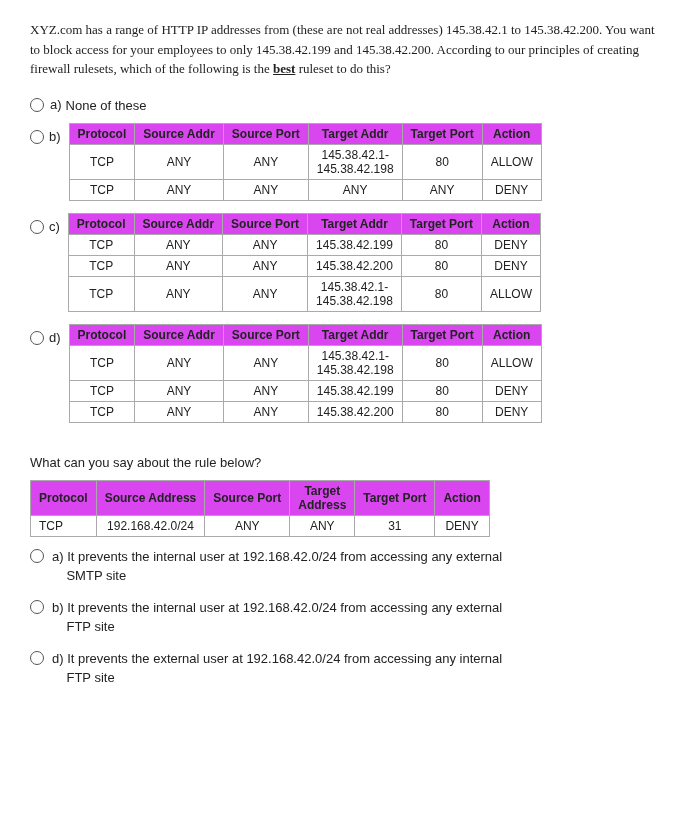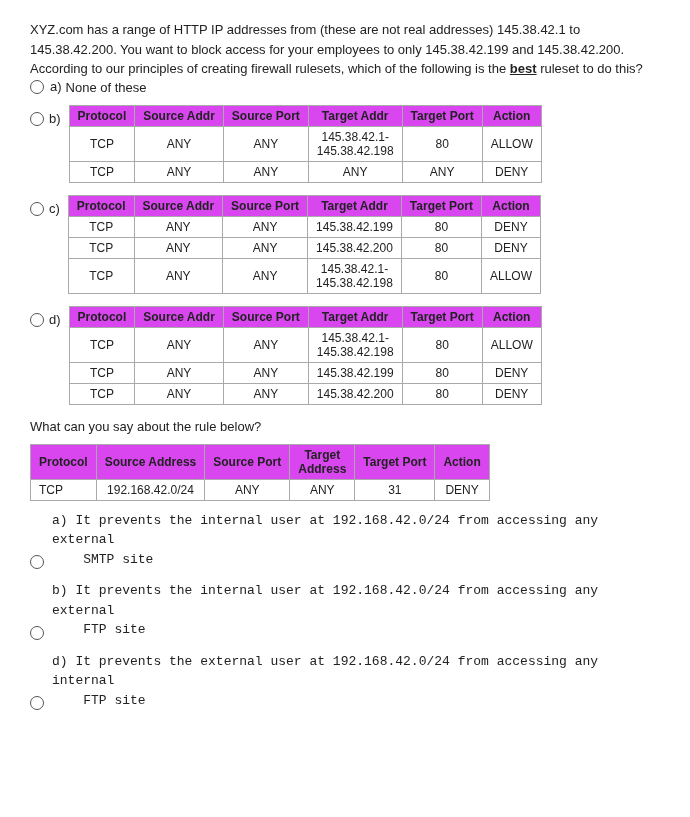--- a/index.html
+++ b/index.html
@@ -8,20 +8,22 @@
       font-size: 13px;
       background: #fff;
       color: #222;
       padding: 20px 30px;
       width: 690px;
       min-height: 817px;
     }
     .intro-text {
       font-size: 13px;
       line-height: 1.5;
+      margin-bottom: 18px;
+      font-family: Liberation Serif, serif;
     }
     .intro-text u { text-decoration: underline; font-weight: bold; }
     .option-row {
       display: flex;
       align-items: flex-start;
       margin-bottom: 10px;
     }
     .option-letter {
       display: flex;
       align-items: flex-start;
@@ -78,31 +80,30 @@
     .section-title {
       font-size: 13px;
       margin-bottom: 10px;
       margin-top: 10px;
     }
     .answer-options {
       margin-top: 10px;
     }
     .answer-option {
       display: flex;
-      align-items: flex-end;
+      align-items: flex-start;
       gap: 8px;
       margin-bottom: 12px;
-      font-family: Liberation Mono, monospace;
     }
     .answer-option-text {
       font-size: 13px;
       line-height: 1.5;
     }
     .question2-block {
-      margin-top: 14px;
+      margin-top: 32px;
     }
     .ref-table-wrap {
       margin-bottom: 10px;
     }
     .ref-table-wrap table {
       width: auto;
     }
     .ref-table-wrap td:first-child,
     .ref-table-wrap th:first-child {
       text-align: left;

